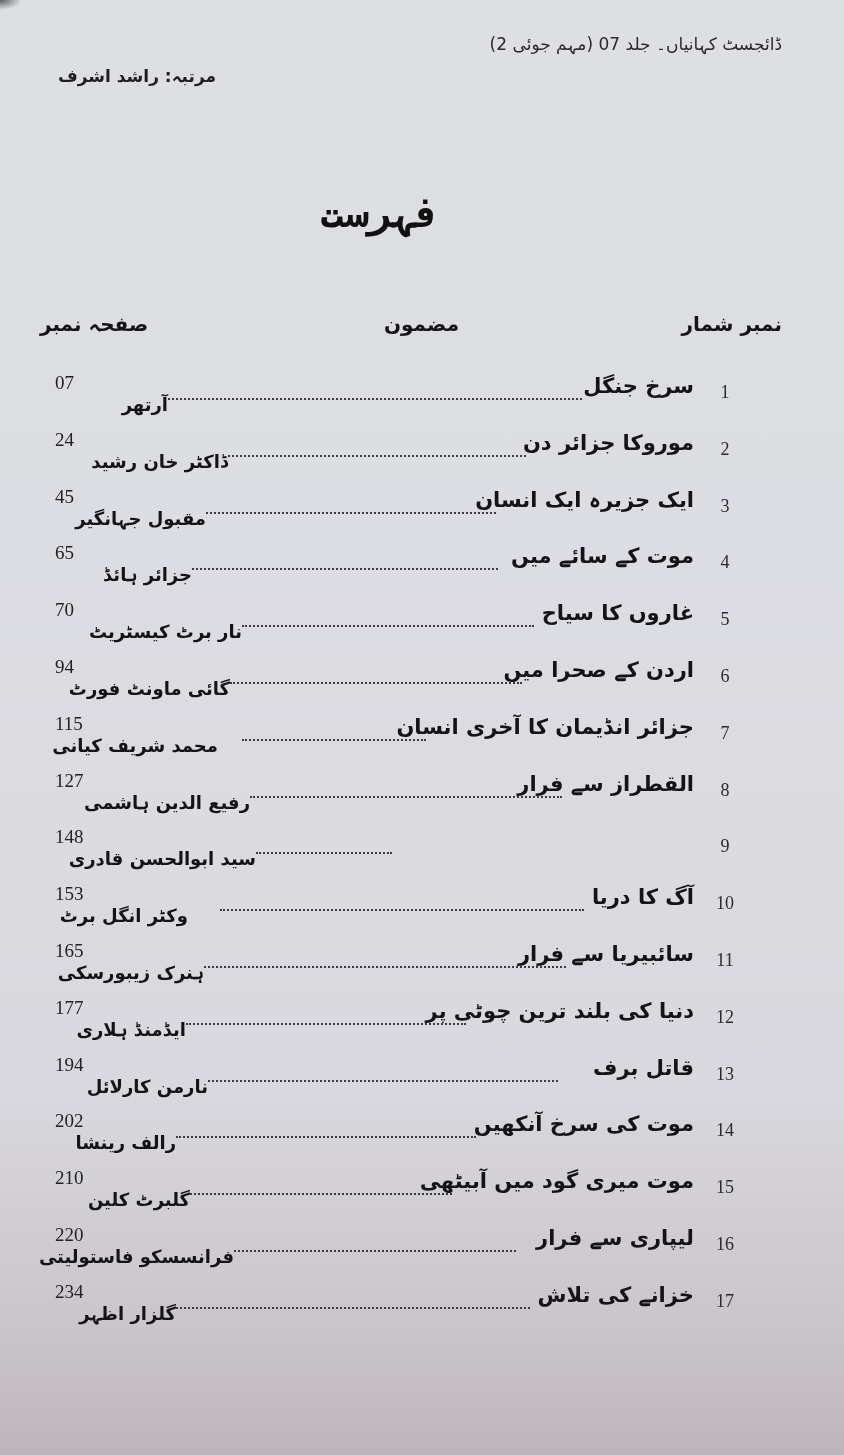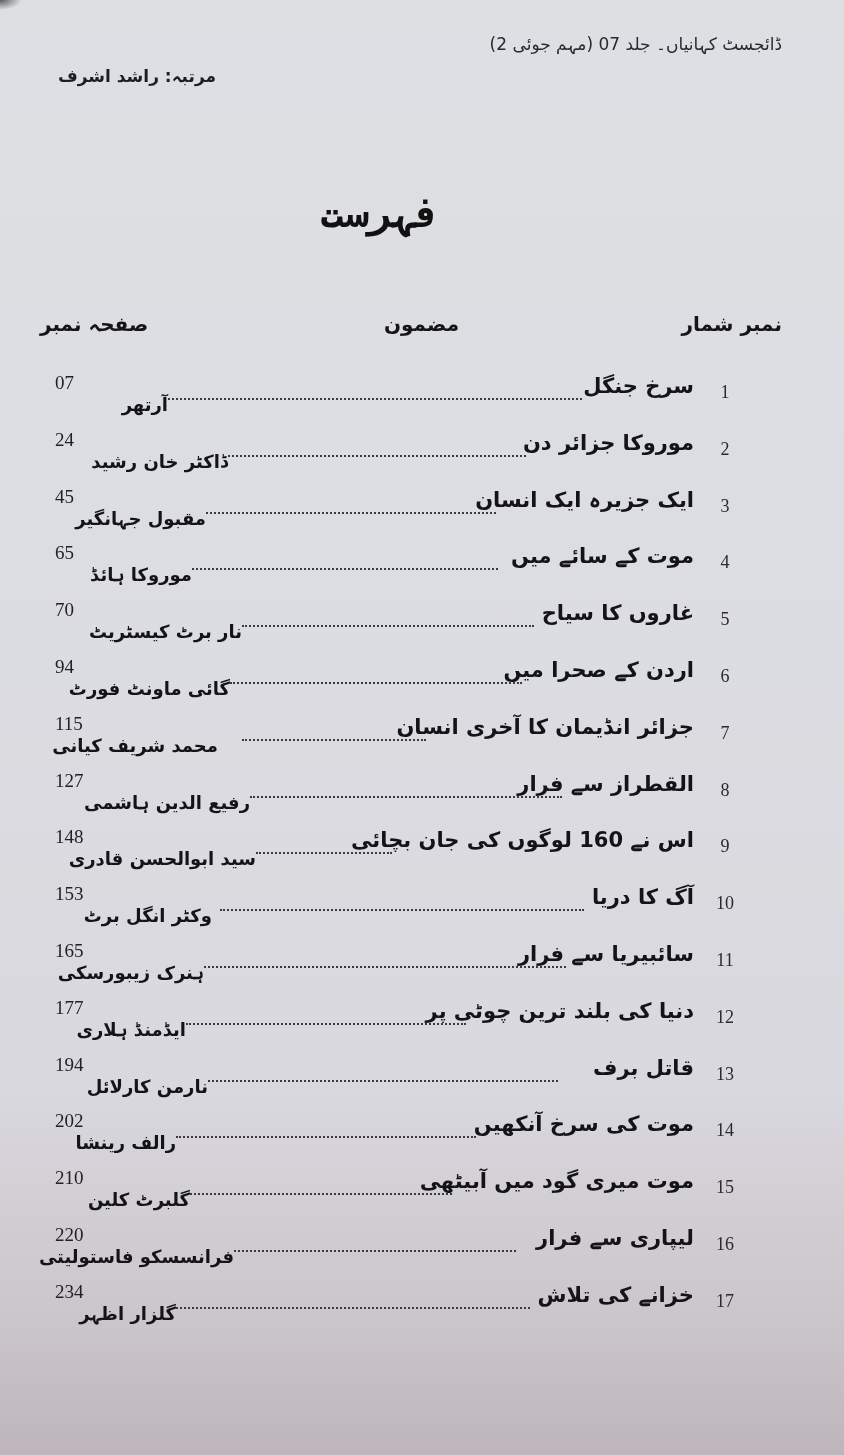--- a/index.html
+++ b/index.html
@@ -164,21 +164,21 @@
       <span class="num">3</span>
       <span class="subject" style="right:150px">ایک جزیرہ ایک انسان</span>
       <span class="dots" style="left:206px;right:348px"></span>
       <span class="author" style="right:638px">مقبول جہانگیر</span>
       <span class="pg">45</span>
     </div>
     <div class="toc-row">
       <span class="num">4</span>
       <span class="subject" style="right:150px">موت کے سائے میں</span>
       <span class="dots" style="left:192px;right:346px"></span>
-      <span class="author" style="right:652px">موروکا ہائڈ</span>
+      <span class="author" style="right:652px">جزائر ہائڈ</span>
       <span class="pg">65</span>
     </div>
     <div class="toc-row">
       <span class="num">5</span>
       <span class="subject" style="right:150px">غاروں کا سیاح</span>
       <span class="dots" style="left:242px;right:310px"></span>
       <span class="author" style="right:602px">نار برٹ کیسٹریٹ</span>
       <span class="pg">70</span>
     </div>
     <div class="toc-row">
@@ -197,30 +197,29 @@
     </div>
     <div class="toc-row">
       <span class="num">8</span>
       <span class="subject" style="right:150px">القطراز سے فرار</span>
       <span class="dots" style="left:250px;right:282px"></span>
       <span class="author" style="right:594px">رفیع الدین ہاشمی</span>
       <span class="pg">127</span>
     </div>
     <div class="toc-row">
       <span class="num">9</span>
-      <span class="subject" style="right:150px">اس نے 160 لوگوں کی جان بچائی</span>
       <span class="dots" style="left:256px;right:452px"></span>
       <span class="author" style="right:588px">سید ابوالحسن قادری</span>
       <span class="pg">148</span>
     </div>
     <div class="toc-row">
       <span class="num">10</span>
       <span class="subject" style="right:150px">آگ کا دریا</span>
       <span class="dots" style="left:220px;right:260px"></span>
-      <span class="author" style="right:632px">وکٹر انگل برٹ</span>
+      <span class="author" style="right:656px">وکٹر انگل برٹ</span>
       <span class="pg">153</span>
     </div>
     <div class="toc-row">
       <span class="num">11</span>
       <span class="subject" style="right:150px">سائبیریا سے فرار</span>
       <span class="dots" style="left:204px;right:278px"></span>
       <span class="author" style="right:640px">ہنرک زیبورسکی</span>
       <span class="pg">165</span>
     </div>
     <div class="toc-row">

